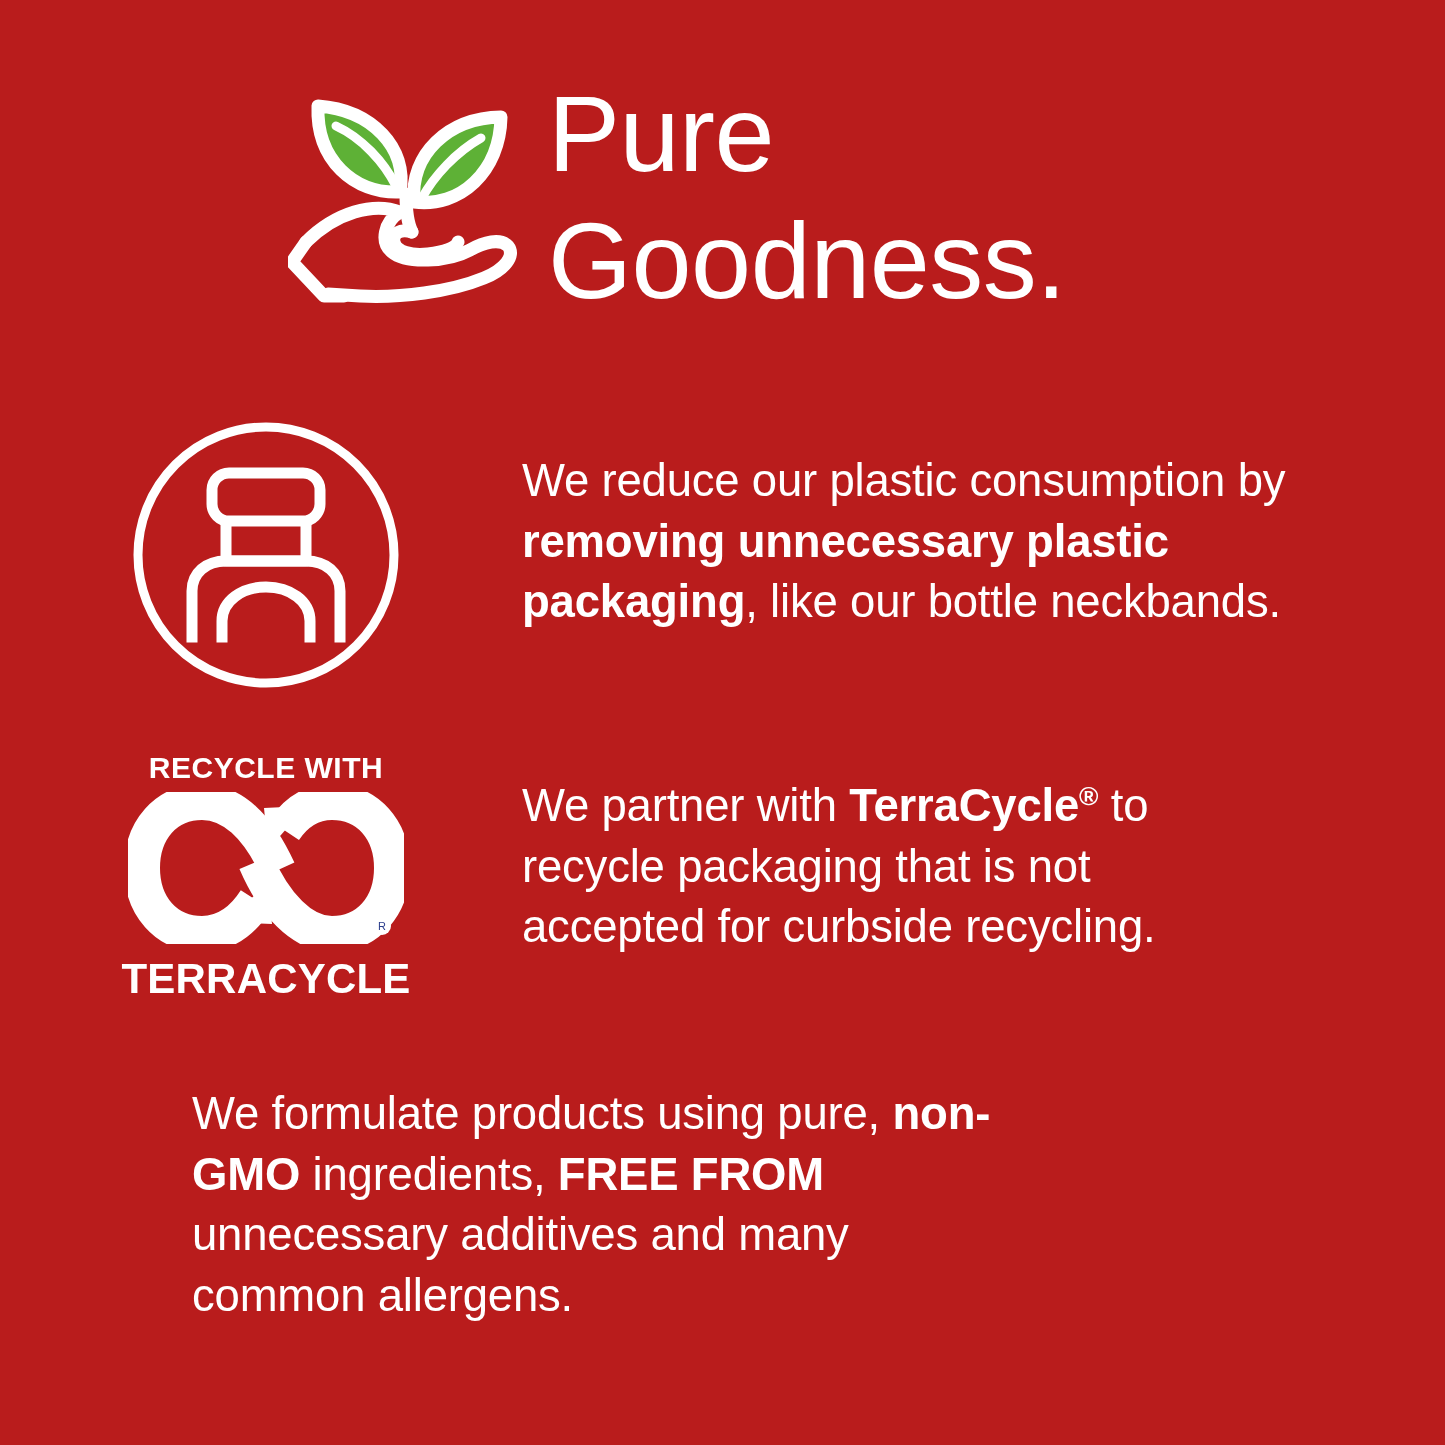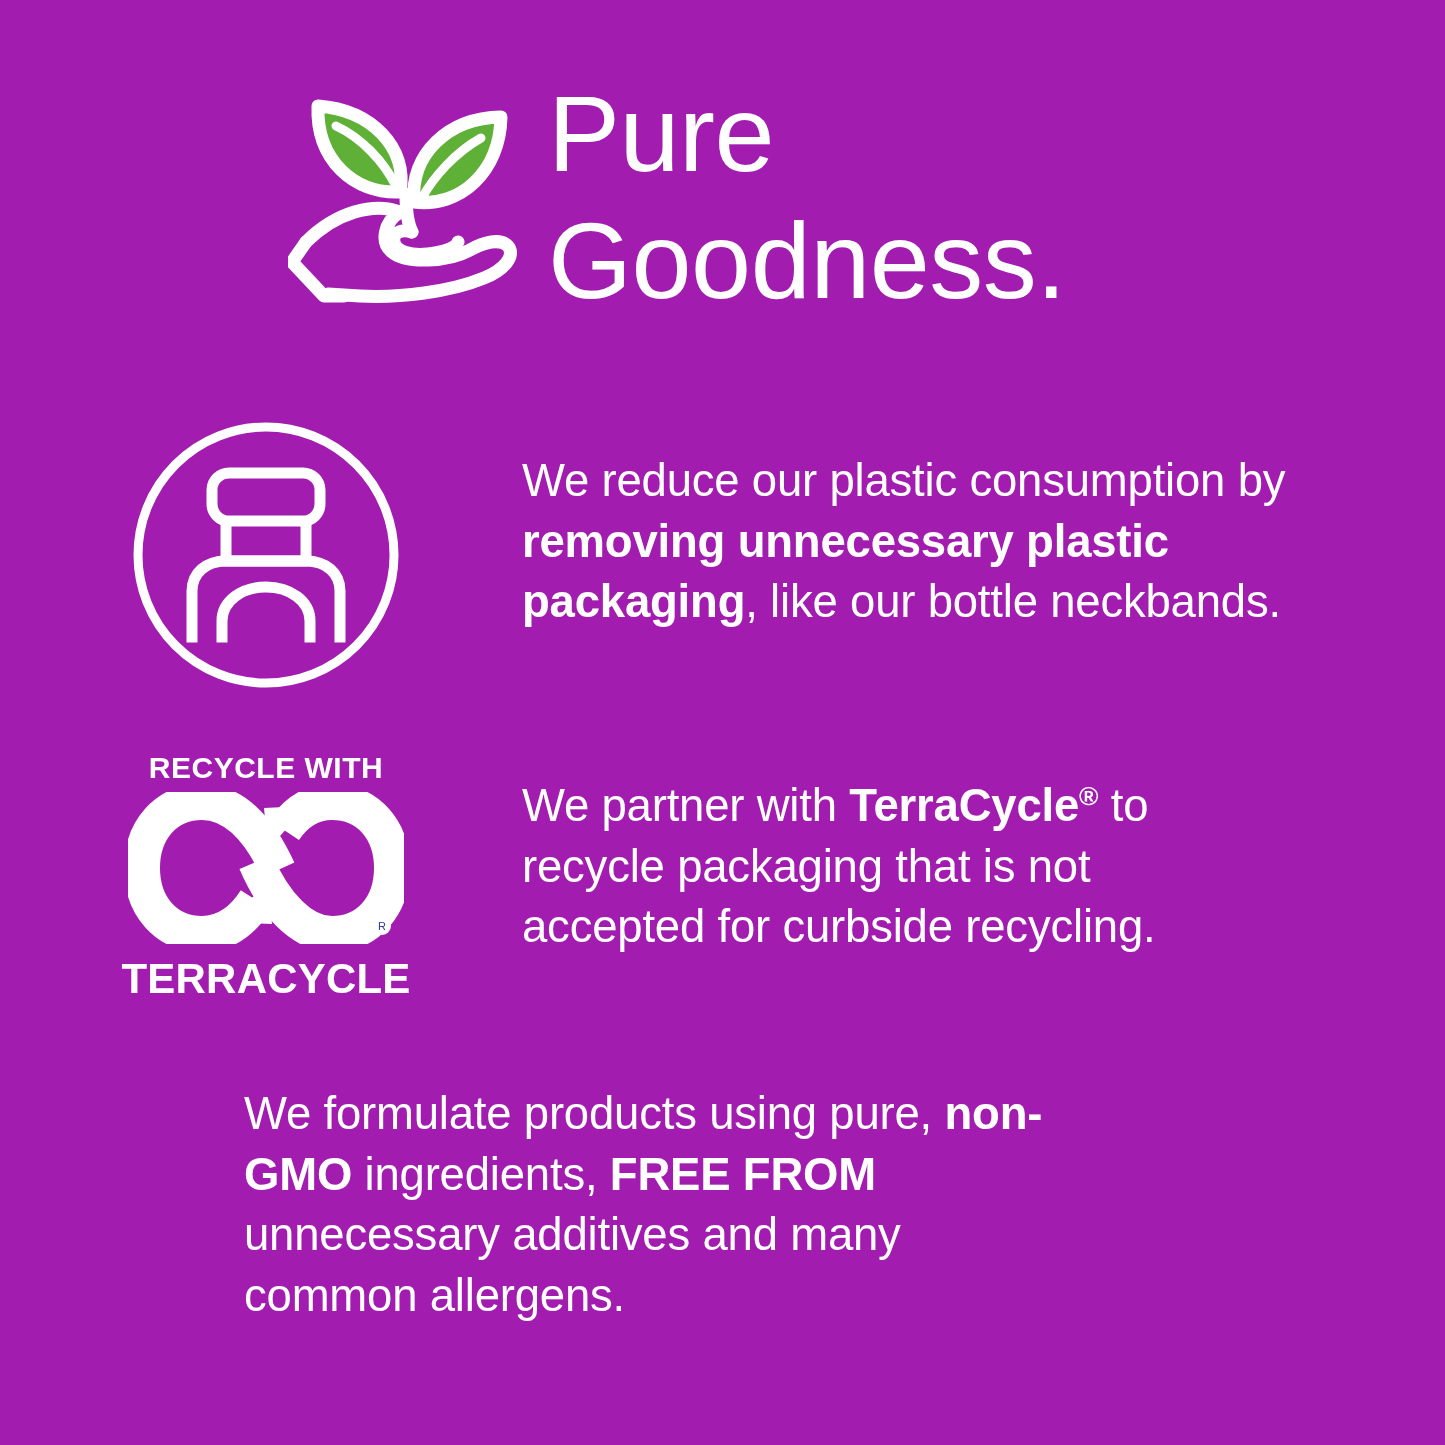--- a/index.html
+++ b/index.html
@@ -4,21 +4,21 @@
 <style>
   html, body {
     margin: 0;
     padding: 0;
     background: #2b3d8c;
   }
   #page {
     position: relative;
     width: 1445px;
     height: 1445px;
-    background: #a21caf;
+    background: #b91c1c;
     overflow: hidden;
     font-family: "Liberation Sans", "DejaVu Sans", sans-serif;
     -webkit-font-smoothing: antialiased;
   }
 
   
   #header {
     position: absolute;
     left: 288px;
     top: 70px;
@@ -75,21 +75,21 @@
   #row-plastic { left: 130px; top: 415px; }
   #row-plastic .feature-icon-wrap { width: 272px; height: 280px; }
   #row-plastic .feature-text { margin-left: 120px; margin-top: 36px; width: 880px; }
 
   #row-terracycle { left: 128px; top: 748px; }
   #row-terracycle .feature-icon-wrap { width: 276px; height: 258px; }
   #row-terracycle .feature-text { margin-left: 118px; margin-top: 28px; width: 760px; }
 
   #row-gmo { left: 136px; top: 1068px; }
   #row-gmo .feature-icon-wrap { width: 262px; height: 272px; }
-  #row-gmo .feature-text { margin-left: 108px; margin-top: 16px; width: 840px; }
+  #row-gmo .feature-text { margin-left: 56px; margin-top: 16px; width: 840px; }
 
   
   #terracycle-badge {
     width: 276px;
     height: 252px;
     display: flex;
     flex-direction: column;
     align-items: center;
     justify-content: space-between;
   }

